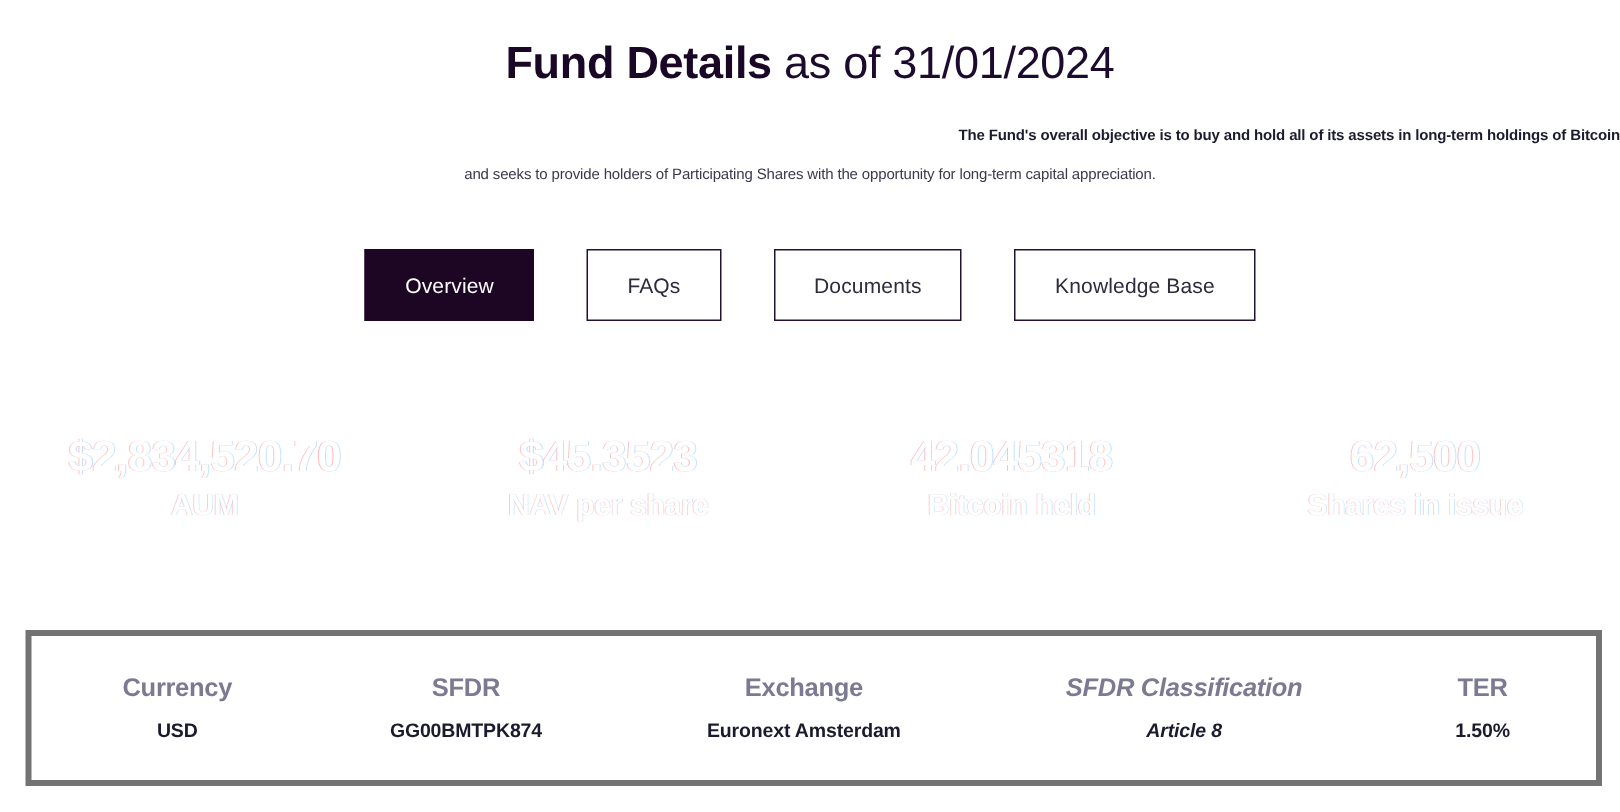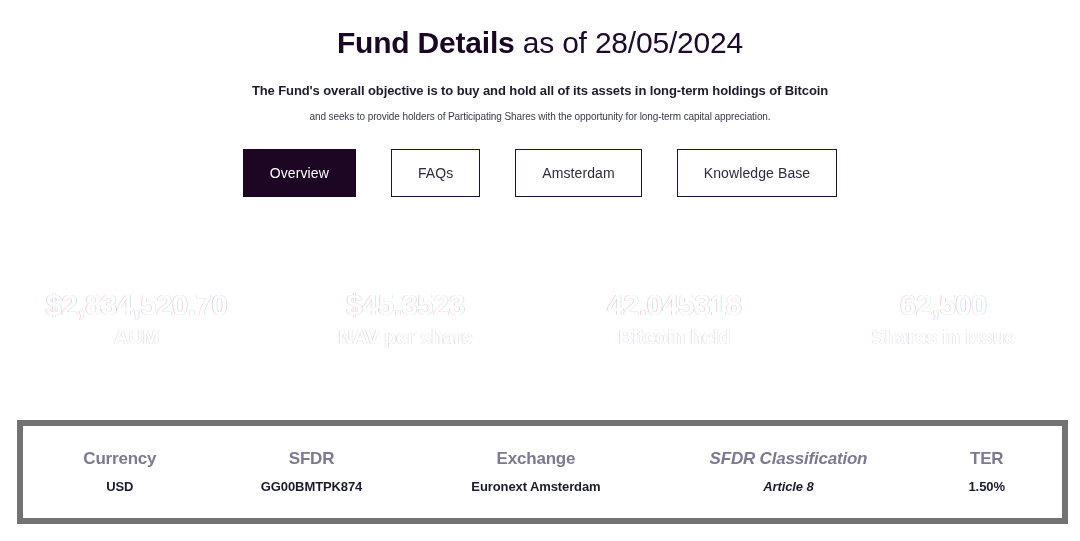--- a/index.html
+++ b/index.html
@@ -34,25 +34,26 @@
   }
   .page-title .strong {
     font-weight: 700;
     color: #190725;
   }
 
   .subtitle-block {
     margin-top: 19px;
   }
   .subtitle-line-1 {
-    font-size: 13px;
+    font-size: 10px;
     font-weight: 700;
     color: #1c1c30;
     line-height: 20px;
     letter-spacing: -0.1px;
+    text-align: right;
   }
   .subtitle-line-2 {
     margin-top: 6px;
     font-size: 10px;
     font-weight: 400;
     color: #3a3a4d;
     line-height: 20px;
     letter-spacing: -0.1px;
   }
 
@@ -72,20 +73,21 @@
     align-items: center;
     justify-content: center;
     padding: 0 26px;
     font-size: 14px;
     letter-spacing: 0.1px;
     cursor: pointer;
     background: #ffffff;
     border: 1px solid #241033;
     color: #2c2c3d;
     white-space: nowrap;
+    margin-top: 17px;
   }
   .tab::after {
     content: "";
     position: absolute;
     left: 7px;
     top: 7px;
     width: 100%;
     height: 100%;
     background: #190725;
     z-index: -1;
@@ -174,21 +176,21 @@
     text-shadow: -0.6px 0 rgba(255,130,130,0.40), 0.6px 0 rgba(130,195,255,0.40);
   }
 
   
   .info-card {
     position: absolute;
     left: 17px;
     top: 420px;
     width: 1051px;
     height: 104px;
-    border: 6px solid #737373;
+    border: 4px solid #737373;
     background: #ffffff;
     display: flex;
     align-items: center;
     padding: 0 8px;
   }
 
   .info-col {
     flex: 1 1 0;
     text-align: center;
   }
@@ -214,31 +216,31 @@
     line-height: 18px;
     letter-spacing: -0.1px;
   }
 </style>
 </head>
 <body>
 
 <div class="page">
 
   <div class="header">
-    <h1 class="page-title"><span class="strong">Fund Details</span><span> as of 28/05/2024</span></h1>
+    <h1 class="page-title"><span class="strong">Fund Details</span><span> as of 31/01/2024</span></h1>
 
     <div class="subtitle-block">
       <div class="subtitle-line-1">The Fund's overall objective is to buy and hold all of its assets in long-term holdings of Bitcoin</div>
       <div class="subtitle-line-2">and seeks to provide holders of Participating Shares with the opportunity for long-term capital appreciation.</div>
     </div>
 
     <div class="tabs">
       <div class="tab active">Overview</div>
       <div class="tab">FAQs</div>
-      <div class="tab">Amsterdam</div>
+      <div class="tab">Documents</div>
       <div class="tab">Knowledge Base</div>
     </div>
   </div>
 
   <div class="banner">
     <div class="veins"></div>
     <div class="stats">
 
       <div class="stat-card">
         <div class="stat-value">$2,834,520.70</div>

